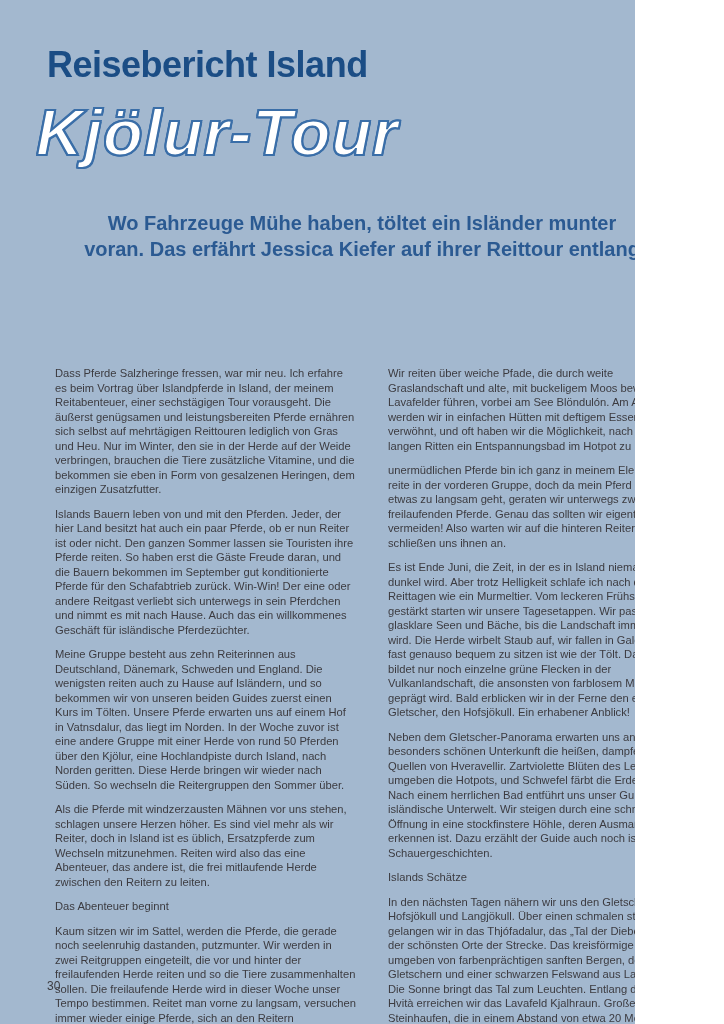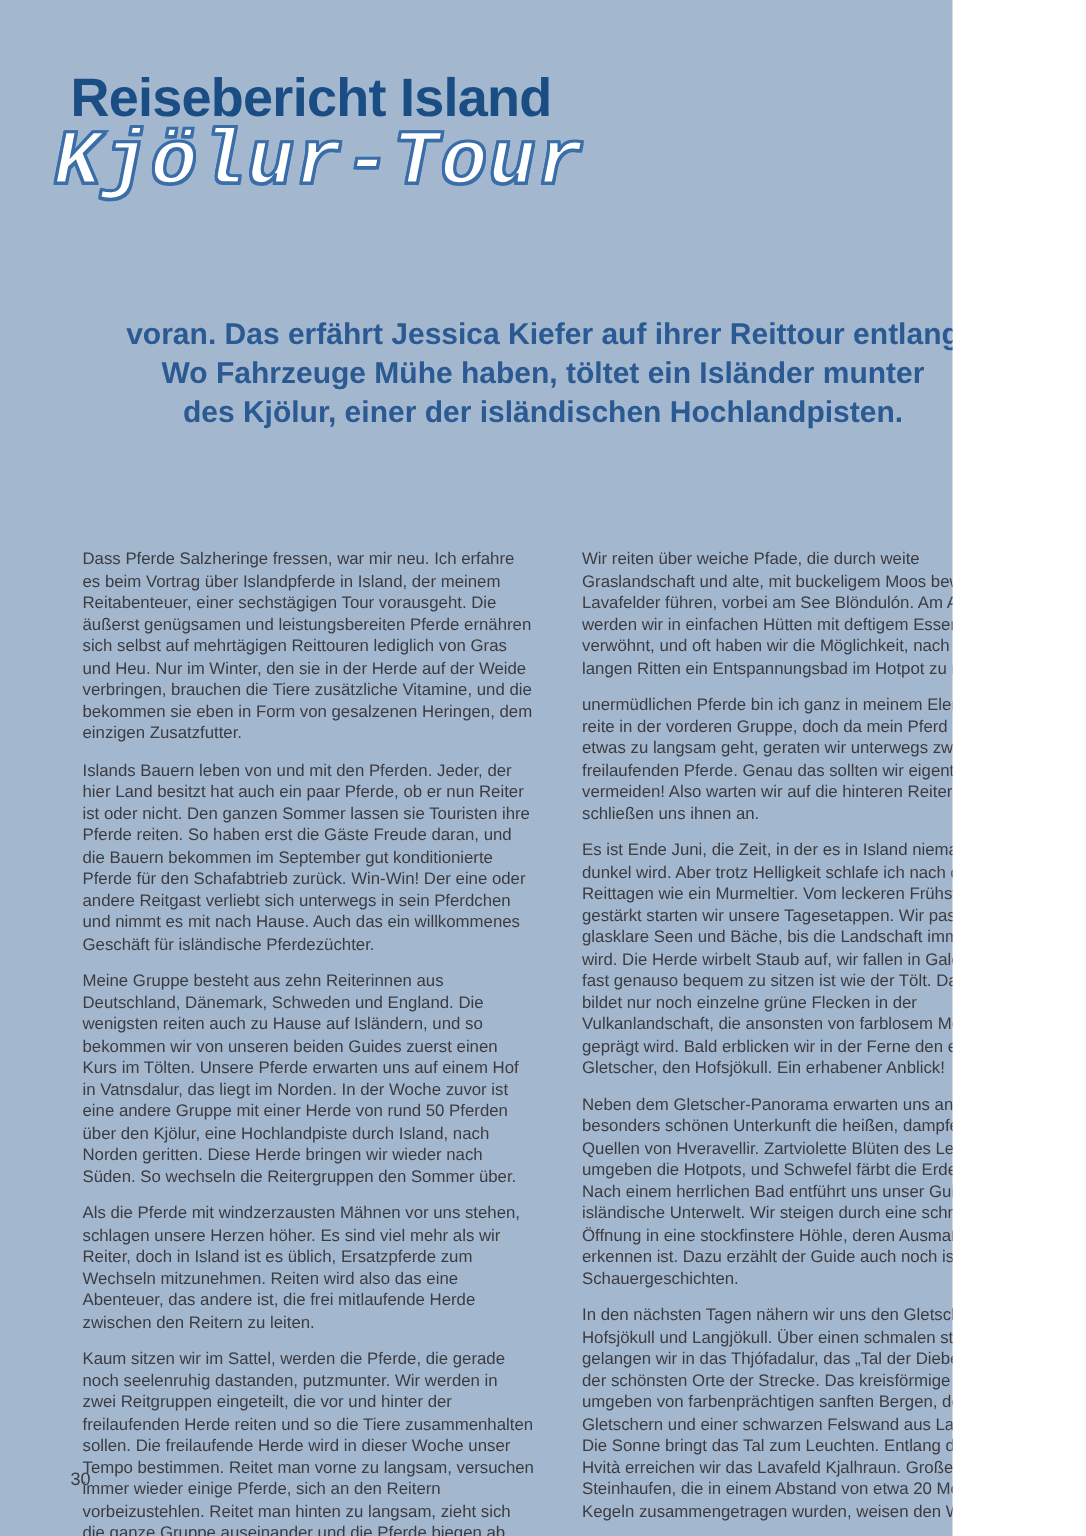--- a/index.html
+++ b/index.html
@@ -19,24 +19,24 @@
     background:var(--page-background);
     overflow:hidden;
   }
   .kicker{
     position:absolute;left:47px;top:44px;
     font-size:36px;font-weight:600;letter-spacing:-0.5px;
     color:var(--kicker-blue);
     font-family:"Liberation Sans",sans-serif;
   }
   .main-title{
-    position:absolute;left:36px;top:80px;
-    font-family:Liberation Mono, monospace;
+    position:absolute;left:36px;top:97px;
+    font-family:Liberation Sans, sans-serif;
     font-style:italic;font-weight:700;
-    font-size:52px;line-height:1.1;
+    font-size:65px;line-height:1.1;
     color:var(--title-fill);
     -webkit-text-stroke:2px var(--title-outline);
     text-shadow:
       1px 1px 0 var(--title-outline),
      -1px 1px 0 var(--title-outline),
       1px -1px 0 var(--title-outline),
      -1px -1px 0 var(--title-outline);
     letter-spacing:1px;
     white-space:nowrap;
   }
@@ -133,23 +133,22 @@
 </head>
 <body>
 
 <div class="page">
 
   <div class="kicker">Reisebericht Island</div>
 
   <div class="main-title">Kjölur-Tour</div>
 
   <div class="standfirst">
+    <span>Wo Fahrzeuge Mühe haben, töltet ein Isländer munter</span>
     <span>voran. Das erfährt Jessica Kiefer auf ihrer Reittour entlang</span>
-    <span>Wo Fahrzeuge Mühe haben, töltet ein Isländer munter</span>
-    <span>des Kjölur, einer der isländischen Hochlandpisten.</span>
   </div>
 
   <div class="photo">
     <div class="photo-roof"></div>
     <div class="photo-vent"></div>
     <div class="photo-wall"></div>
     <div class="photo-window-left"></div>
     <div class="photo-window-right"></div>
     <div class="photo-bench"></div>
     <div class="photo-red-gear"></div>
@@ -159,26 +158,28 @@
     <div class="photo-steps"></div>
     <div class="photo-mud"></div>
   </div>
 
   <div class="columns">
     <div class="col">
       <p>Dass Pferde Salzheringe fressen, war mir neu. Ich erfahre es beim Vortrag über Islandpferde in Island, der meinem Reitabenteuer, einer sechstägigen Tour vorausgeht. Die äußerst genügsamen und leistungsbereiten Pferde ernähren sich selbst auf mehrtägigen Reittouren lediglich von Gras und Heu. Nur im Winter, den sie in der Herde auf der Weide verbringen, brauchen die Tiere zusätzliche Vitamine, und die bekommen sie eben in Form von gesalzenen Heringen, dem einzigen Zusatzfutter.</p>
       <p>Islands Bauern leben von und mit den Pferden. Jeder, der hier Land besitzt hat auch ein paar Pferde, ob er nun Reiter ist oder nicht. Den ganzen Sommer lassen sie Touristen ihre Pferde reiten. So haben erst die Gäste Freude daran, und die Bauern bekommen im September gut konditionierte Pferde für den Schafabtrieb zurück. Win-Win! Der eine oder andere Reitgast verliebt sich unterwegs in sein Pferdchen und nimmt es mit nach Hause. Auch das ein willkommenes Geschäft für isländische Pferdezüchter.</p>
       <p>Meine Gruppe besteht aus zehn Reiterinnen aus Deutschland, Dänemark, Schweden und England. Die wenigsten reiten auch zu Hause auf Isländern, und so bekommen wir von unseren beiden Guides zuerst einen Kurs im Tölten. Unsere Pferde erwarten uns auf einem Hof in Vatnsdalur, das liegt im Norden. In der Woche zuvor ist eine andere Gruppe mit einer Herde von rund 50 Pferden über den Kjölur, eine Hochlandpiste durch Island, nach Norden geritten. Diese Herde bringen wir wieder nach Süden. So wechseln die Reitergruppen den Sommer über.</p>
       <p>Als die Pferde mit windzerzausten Mähnen vor uns stehen, schlagen unsere Herzen höher. Es sind viel mehr als wir Reiter, doch in Island ist es üblich, Ersatzpferde zum Wechseln mitzunehmen. Reiten wird also das eine Abenteuer, das andere ist, die frei mitlaufende Herde zwischen den Reitern zu leiten.</p>
+      <p class="subhead">Das Abenteuer beginnt</p>
       <p>Kaum sitzen wir im Sattel, werden die Pferde, die gerade noch seelenruhig dastanden, putzmunter. Wir werden in zwei Reitgruppen eingeteilt, die vor und hinter der freilaufenden Herde reiten und so die Tiere zusammenhalten sollen. Die freilaufende Herde wird in dieser Woche unser Tempo bestimmen. Reitet man vorne zu langsam, versuchen immer wieder einige Pferde, sich an den Reitern vorbeizustehlen. Reitet man hinten zu langsam, zieht sich die ganze Gruppe auseinander und die Pferde biegen ab zum Flussufer oder zum Grasen.</p>
     </div>
     <div class="col">
       <p>Wir reiten über weiche Pfade, die durch weite Graslandschaft und alte, mit buckeligem Moos bewachsene Lavafelder führen, vorbei am See Blöndulón. Am Abend werden wir in einfachen Hütten mit deftigem Essen verwöhnt, und oft haben wir die Möglichkeit, nach den langen Ritten ein Entspannungsbad im Hotpot zu nehmen.</p>
       <p>unermüdlichen Pferde bin ich ganz in meinem Element. Ich reite in der vorderen Gruppe, doch da mein Pferd Blakkur etwas zu langsam geht, geraten wir unterwegs zwischen die freilaufenden Pferde. Genau das sollten wir eigentlich vermeiden! Also warten wir auf die hinteren Reiter und schließen uns ihnen an.</p>
       <p>Es ist Ende Juni, die Zeit, in der es in Island niemals richtig dunkel wird. Aber trotz Helligkeit schlafe ich nach den langen Reittagen wie ein Murmeltier. Vom leckeren Frühstück gestärkt starten wir unsere Tagesetappen. Wir passieren glasklare Seen und Bäche, bis die Landschaft immer karger wird. Die Herde wirbelt Staub auf, wir fallen in Galopp, der fast genauso bequem zu sitzen ist wie der Tölt. Das Gras bildet nur noch einzelne grüne Flecken in der Vulkanlandschaft, die ansonsten von farblosem Moos geprägt wird. Bald erblicken wir in der Ferne den ersten Gletscher, den Hofsjökull. Ein erhabener Anblick!</p>
       <p>Neben dem Gletscher-Panorama erwarten uns an einer besonders schönen Unterkunft die heißen, dampfenden Quellen von Hveravellir. Zartviolette Blüten des Leimkrauts umgeben die Hotpots, und Schwefel färbt die Erde bunt. Nach einem herrlichen Bad entführt uns unser Guide in die isländische Unterwelt. Wir steigen durch eine schmale Öffnung in eine stockfinstere Höhle, deren Ausmaß kaum zu erkennen ist. Dazu erzählt der Guide auch noch isländische Schauergeschichten.</p>
+      <p class="subhead">Islands Schätze</p>
       <p>In den nächsten Tagen nähern wir uns den Gletschern Hofsjökull und Langjökull. Über einen schmalen steilen Pfad gelangen wir in das Thjófadalur, das „Tal der Diebe“, einen der schönsten Orte der Strecke. Das kreisförmige Flusstal ist umgeben von farbenprächtigen sanften Bergen, den beiden Gletschern und einer schwarzen Felswand aus Lavagestein. Die Sonne bringt das Tal zum Leuchten. Entlang dem Fluss Hvità erreichen wir das Lavafeld Kjalhraun. Große Steinhaufen, die in einem Abstand von etwa 20 Metern zu Kegeln zusammengetragen wurden, weisen den Weg.</p>
     </div>
   </div>
 
   <div class="page-number">30</div>
 
 </div>
 
 </body></html>

